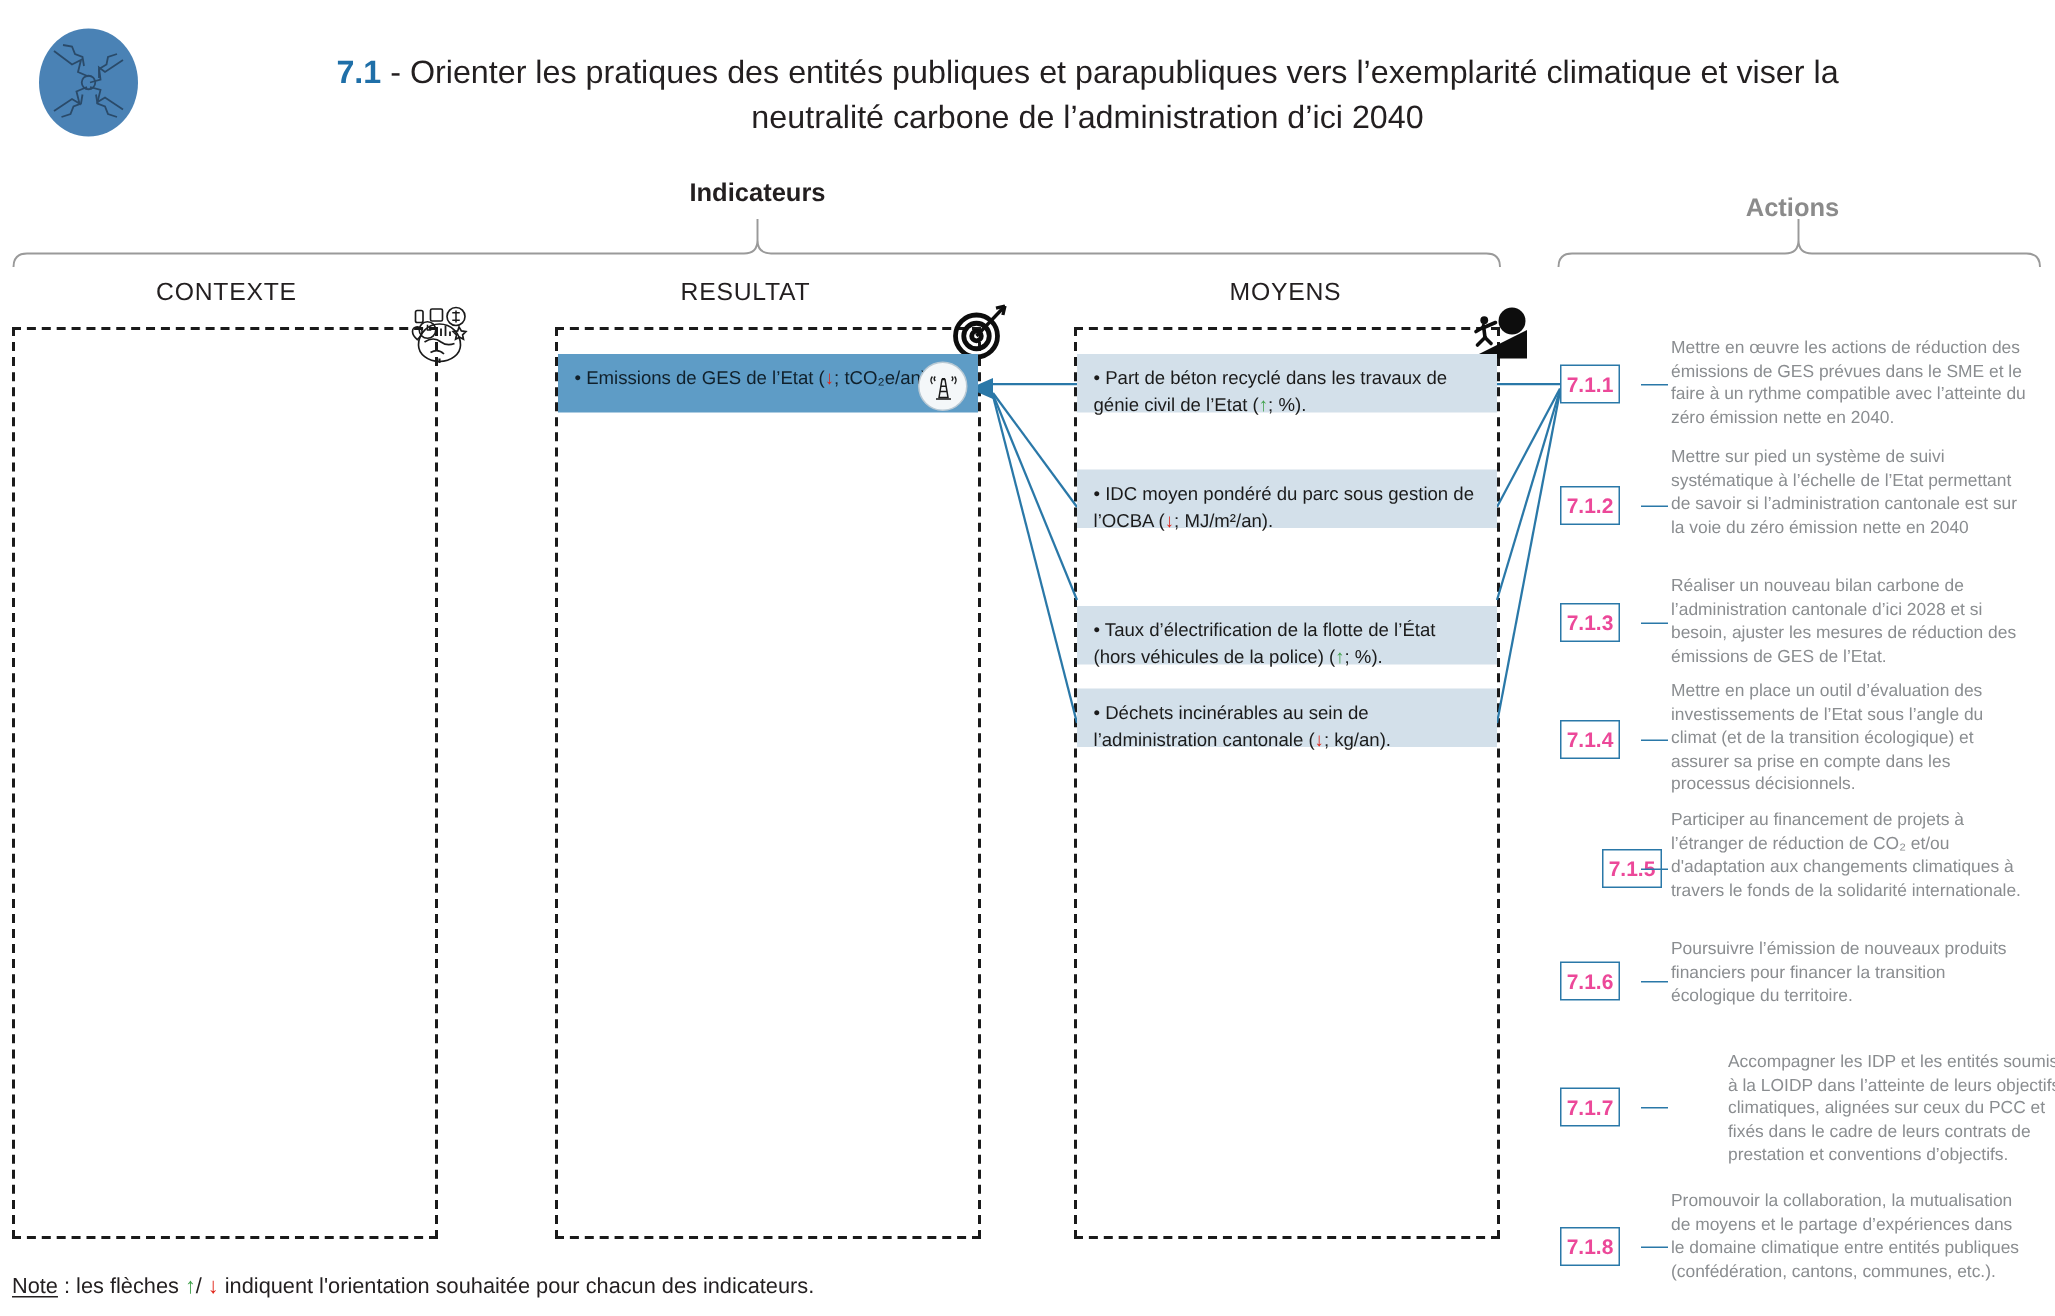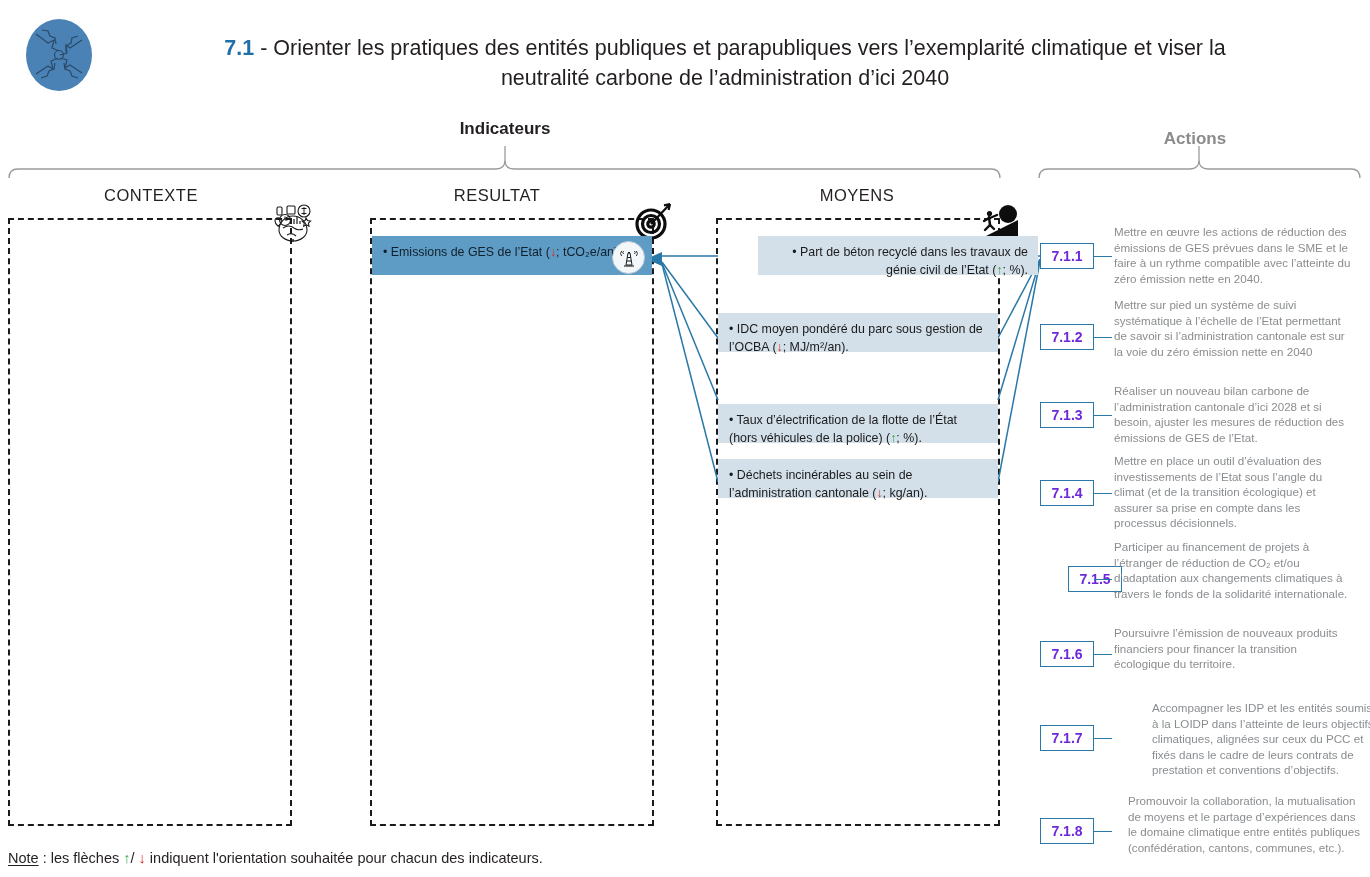--- a/index.html
+++ b/index.html
@@ -44,37 +44,37 @@
   .band{
     box-sizing:border-box;padding:8px 10px 8px 11px;
     font-size:12.4px;line-height:17.5px;color:#1b1b1b;
   }
   .band.result{background:#5e9cc6;color:#10202b;}
   .band.moyen{background:#d3e0ea;}
   .arr-up{color:#3fa14a;font-weight:bold;}
   .arr-dn{color:#e02418;font-weight:bold;}
 
   #band-r1{left:372px;top:236px;width:280px;height:39px;}
-  #band-m1{left:758px;top:236px;width:280px;height:39px;text-align:right;}
+  #band-m1{left:718px;top:236px;width:280px;height:39px;}
   #band-m2{left:718px;top:313px;width:280px;height:39px;}
   #band-m3{left:718px;top:404px;width:280px;height:39px;}
   #band-m4{left:718px;top:459px;width:280px;height:39px;}
 
   
   #result-circle{
     left:612px;top:241px;width:31px;height:31px;border-radius:50%;
     background:#f4f7f9;border:1px solid #b9c9d4;
     display:flex;align-items:center;justify-content:center;
   }
 
   
   .actnum{
-    box-sizing:border-box;width:54px;height:26px;
+    box-sizing:border-box;width:40px;height:26px;
     border:1.6px solid #2a78a8;background:#ffffff;
-    color:#6d28d9;font-size:14px;font-weight:bold;
+    color:#ec4899;font-size:14px;font-weight:bold;
     display:flex;align-items:center;justify-content:center;
   }
   .acttext{
     font-size:11.6px;line-height:15.6px;color:#8a8d90;
   }
   .dashlink{position:absolute;height:0;border-top:1.4px solid #2a78a8;width:18px;}
 
   
   #note{left:8px;top:850px;font-size:14.5px;color:#231f20;}
   #note u{text-underline-offset:2px;}
@@ -245,17 +245,17 @@
 <div class="abs actnum" style="left:1040px;top:641px;">7.1.6</div>
 <div class="dashlink" style="left:1094px;top:654px;"></div>
 <div class="abs acttext" style="left:1114px;top:625px;width:238px;">Poursuivre l’émission de nouveaux produits financiers pour financer la transition écologique du territoire.</div>
 
 <div class="abs actnum" style="left:1040px;top:725px;">7.1.7</div>
 <div class="dashlink" style="left:1094px;top:738px;"></div>
 <div class="abs acttext" style="left:1152px;top:700px;width:238px;">Accompagner les IDP et les entités soumises à la LOIDP dans l’atteinte de leurs objectifs climatiques, alignées sur ceux du PCC et fixés dans le cadre de leurs contrats de prestation et conventions d’objectifs.</div>
 
 <div class="abs actnum" style="left:1040px;top:818px;">7.1.8</div>
 <div class="dashlink" style="left:1094px;top:831px;"></div>
-<div class="abs acttext" style="left:1114px;top:793px;width:238px;margin-left:14px;">Promouvoir la collaboration, la mutualisation de moyens et le partage d’expériences dans le domaine climatique entre entités publiques (confédération, cantons, communes, etc.).</div>
+<div class="abs acttext" style="left:1114px;top:793px;width:238px;">Promouvoir la collaboration, la mutualisation de moyens et le partage d’expériences dans le domaine climatique entre entités publiques (confédération, cantons, communes, etc.).</div>
 
 <div class="abs" id="note">
   <u>Note</u><span> : les flèches </span><span class="arr-up">↑</span><span>/ </span><span class="arr-dn">↓</span><span> indiquent l'orientation souhaitée pour chacun des indicateurs.</span>
 </div>
 
 </body></html>

